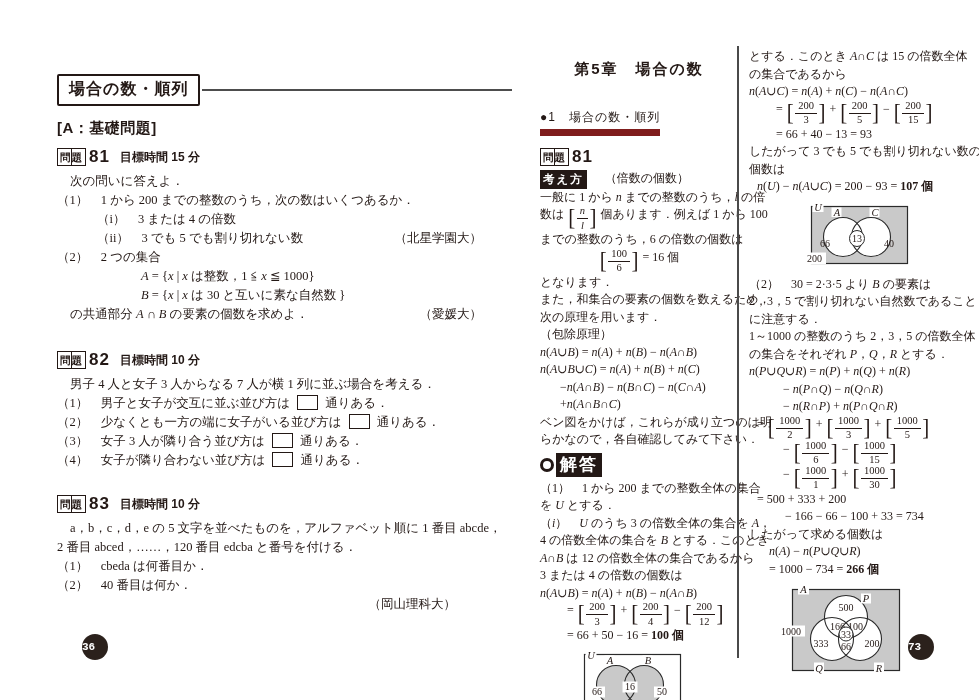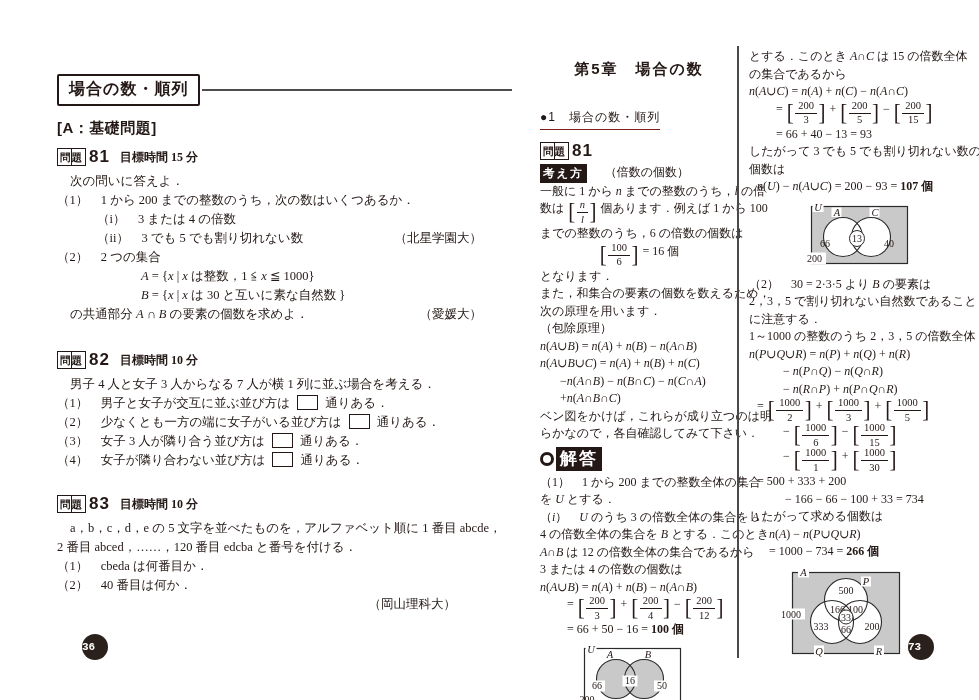--- a/index.html
+++ b/index.html
@@ -14,39 +14,39 @@
   .title-rule{flex:1;height:2.5px;background:#4d4d4d;margin-left:2px}
   .sec-head{margin-top:13px;font-family:"Liberation Sans","DejaVu Sans",sans-serif;font-weight:bold;font-size:15px;letter-spacing:.5px}
   .prob{margin-top:9px}
   .gap82{margin-top:26px}
   .gap83{margin-top:24px}
   .prob-head{display:flex;align-items:center;margin-bottom:5px}
   .plabel{font-family:"Liberation Sans","DejaVu Sans",sans-serif;font-weight:bold;font-size:10.5px;line-height:1;
           border:1.7px solid #231815;padding:2.5px 2px;letter-spacing:1px;
           background-image:linear-gradient(90deg,transparent calc(50% - .8px),#231815 calc(50% - .8px),#231815 calc(50% + .8px),transparent calc(50% + .8px))}
   .pnum{font-family:"Liberation Sans","DejaVu Sans",sans-serif;font-weight:bold;font-size:17px;margin:0 10px 0 3px;letter-spacing:1px}
-  .ptime{font-family:Liberation Serif, serif;font-weight:bold;font-size:12px}
+  .ptime{font-family:Liberation Sans, sans-serif;font-weight:bold;font-size:12px}
   .ln{font-size:12.5px;line-height:19px;position:relative;white-space:nowrap}
   .ind1{padding-left:13px}.ind2{padding-left:40px}.indA{padding-left:84px}
   .src{position:absolute;right:30px;top:0}
   .p83src{text-align:right;padding-right:56px}
   .ansbox{display:inline-block;width:21px;height:15px;border:1.3px solid #231815;vertical-align:-3px;margin:0 4px;background:#fff}
   
   .pnum-badge{position:absolute;width:26px;height:26px;border-radius:50%;background:#2b211c;color:#fff;
               font-family:Liberation Mono, monospace;font-weight:bold;font-size:11px;line-height:26px;}
   .badge-left{left:82px;top:634px}
   .badge-right{left:908px;top:634px}
   .divider{position:absolute;left:737px;top:46px;width:1.5px;height:612px;background:#4a4a4a}
   
   .rcol1{position:absolute;left:540px;top:60px;width:198px}
   .rcol2{position:absolute;left:749px;top:48px;width:212px}
   .chap{font-family:"Liberation Sans","DejaVu Sans",sans-serif;font-weight:bold;font-size:15px;text-align:center;letter-spacing:2px}
   .secline-wrap{margin-top:28px}
   .secline{display:inline-block;font-family:"Liberation Sans","DejaVu Sans",sans-serif;font-size:12px;letter-spacing:1px;
-           border-bottom:1px solid #7f1d1d;padding-bottom:3px}
+           border-bottom:7px solid #7f1d1d;padding-bottom:3px}
   .rprob-head{margin-top:11px;display:flex;align-items:center}
   .kng-row{margin-top:3px;display:flex;}
   .kngbox{background:#231815;color:#fff;font-family:"Liberation Sans","DejaVu Sans",sans-serif;font-weight:bold;font-size:11.5px;
           line-height:1;padding:3.5px 3px;letter-spacing:2px}
   .kngnote{margin-left:18px;font-size:12px}
   .rln{font-size:12px;line-height:17.5px;position:relative;white-space:nowrap}
   .ctr{text-align:center}
   .fi1{padding-left:8px}.fi2{padding-left:20px}.fi3{padding-left:27px}.fi4{padding-left:34px}.fi5{padding-left:36px}
   .kaito-row{display:flex;align-items:center;margin:4px 0 3px}
   .stamp-icon{width:14px;height:14px;border-radius:50%;border:3.5px solid #231815;margin-right:2px;background:#fff}
@@ -284,20 +284,21 @@
         <text class="vtx" x="92" y="47">40</text>
         <rect class="chip" x="6" y="52.5" width="23" height="11.5"></rect>
         <text class="vtx" x="17.5" y="61.5">200</text>
       </svg>
     </div>
 
     <div class="rln">（2）　30 = 2·3·5 より <i>B</i> の要素は</div>
     <div class="rln">2，3，5 で割り切れない自然数であること</div>
     <div class="rln">に注意する．</div>
     <div class="rln">1～1000 の整数のうち 2，3，5 の倍数全体</div>
+    <div class="rln">の集合をそれぞれ <i>P</i>，<i>Q</i>，<i>R</i> とする．</div>
     <div class="rln"><i>n</i>(<i>P</i>∪<i>Q</i>∪<i>R</i>) = <i>n</i>(<i>P</i>) + <i>n</i>(<i>Q</i>) + <i>n</i>(<i>R</i>)</div>
     <div class="rln fi4">− <i>n</i>(<i>P</i>∩<i>Q</i>) − <i>n</i>(<i>Q</i>∩<i>R</i>)</div>
     <div class="rln fi4">− <i>n</i>(<i>R</i>∩<i>P</i>) + <i>n</i>(<i>P</i>∩<i>Q</i>∩<i>R</i>)</div>
     <div class="rln fi1">= <span class="gfrac">
           <span class="gb">[</span>
           <span class="fstk">
             <span class="nu">1000</span>
             <span class="de">2</span>
           </span>
           <span class="gb">]</span>

